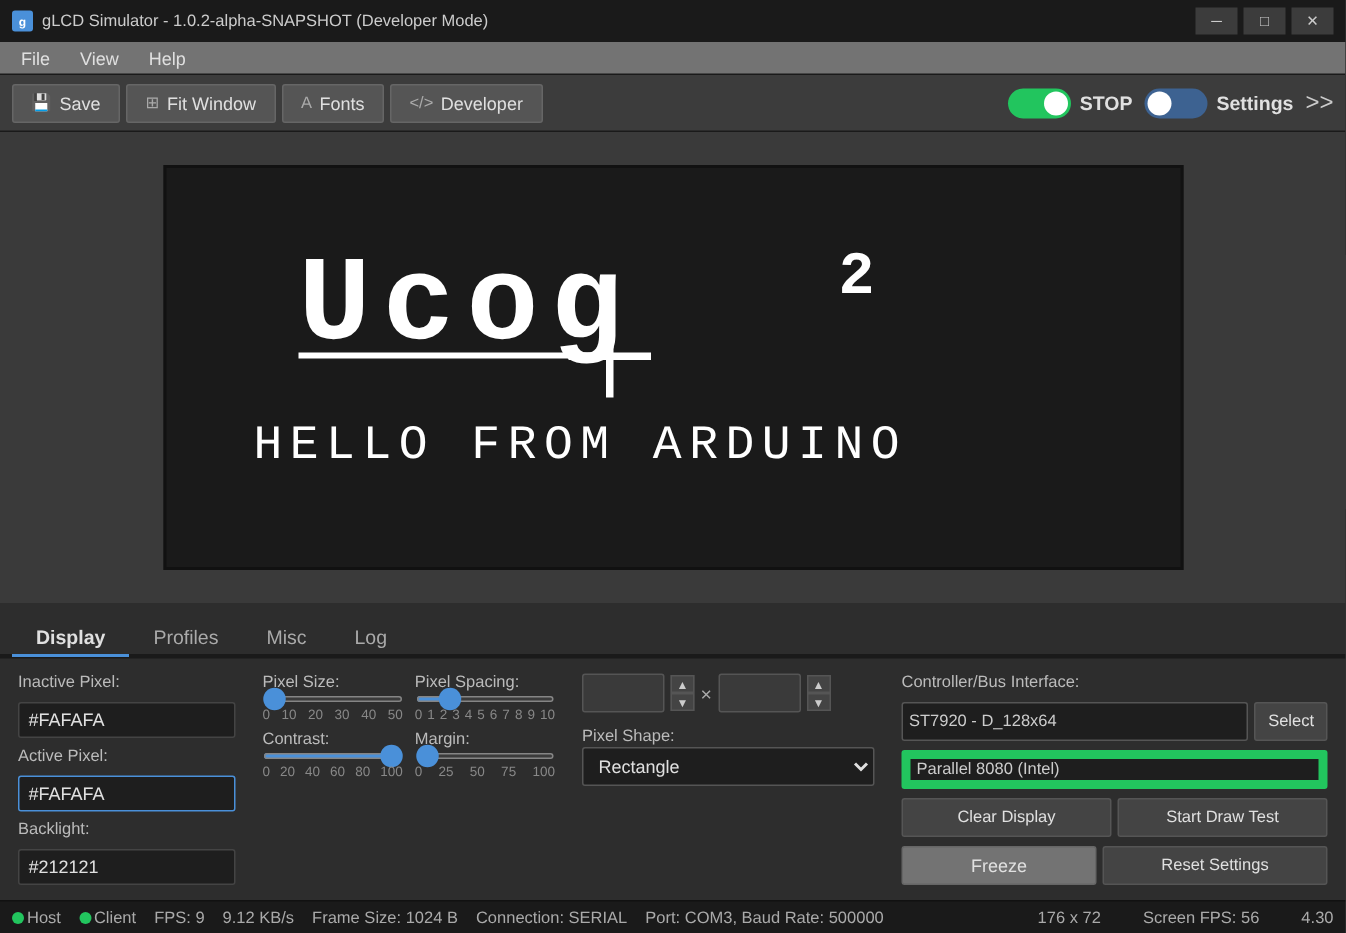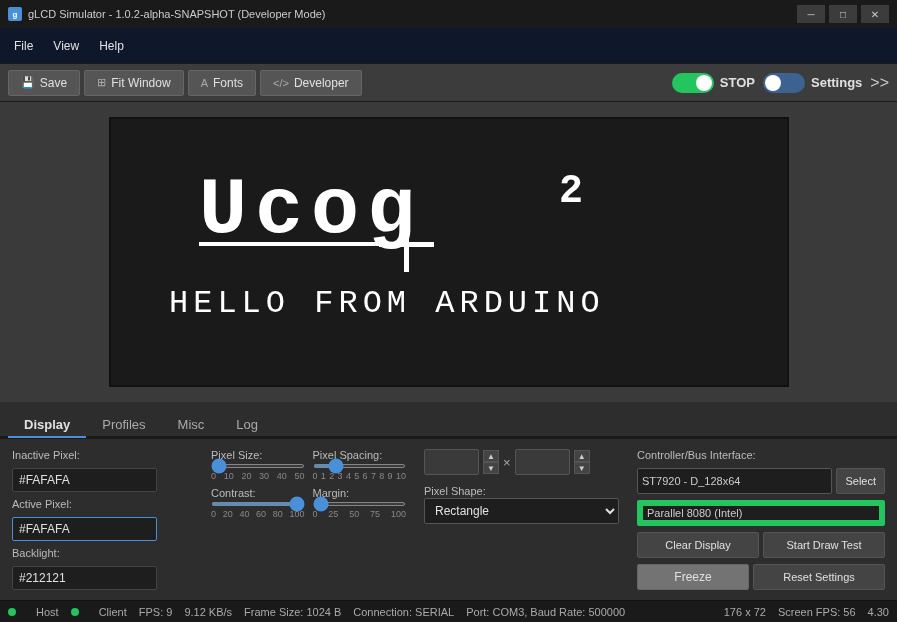--- a/index.html
+++ b/index.html
@@ -56,22 +56,22 @@
       color: #ccc;
       font-size: 10px;
       cursor: pointer;
       display: flex;
       align-items: center;
       justify-content: center;
     }
 
     
     #menubar {
-      background: #0f172a;
-      height: 36px;
+      background: #737373;
+      height: 22px;
       display: flex;
       align-items: center;
       padding: 0 4px;
       border-bottom: 1px solid #1a1a1a;
       flex-shrink: 0;
     }
     .menu-item {
       padding: 2px 10px;
       color: #e0e0e0;
       cursor: pointer;
@@ -234,21 +234,21 @@
       border-top: 1px solid #1a1a1a;
     }
 
     
     .settings-col {
       display: flex;
       flex-direction: column;
       gap: 6px;
     }
     .settings-col-1 { width: 145px; }
-    .settings-col-2 { width: 195px; margin-left: 36px; }
+    .settings-col-2 { width: 195px; }
     .settings-col-3 { width: 195px; }
     .settings-col-4 { flex: 1; }
 
     .settings-label {
       font-size: 11px;
       color: #bbb;
       margin-bottom: 1px;
     }
     .color-input {
       background: #1e1e1e;
@@ -422,32 +422,32 @@
       padding: 0 8px;
       gap: 12px;
       font-size: 11px;
       color: #aaa;
       border-top: 1px solid #111;
       flex-shrink: 0;
     }
     .status-item {
       display: flex;
       align-items: center;
-      gap: 20px;
+      gap: 2px;
     }
     .status-dot {
       width: 8px;
       height: 8px;
       border-radius: 50%;
     }
     .status-dot-green { background: #22c55e; }
     #statusbar-right {
       margin-left: auto;
       display: flex;
-      gap: 12px;
+      gap: 28px;
       justify-content: flex-end;
     }
   </style>
 </head>
 <body>
 
 <div id="titlebar">
   <div id="titlebar-left">
     <div id="titlebar-icon">g</div>
     <span>gLCD Simulator - 1.0.2-alpha-SNAPSHOT (Developer Mode)</span>

